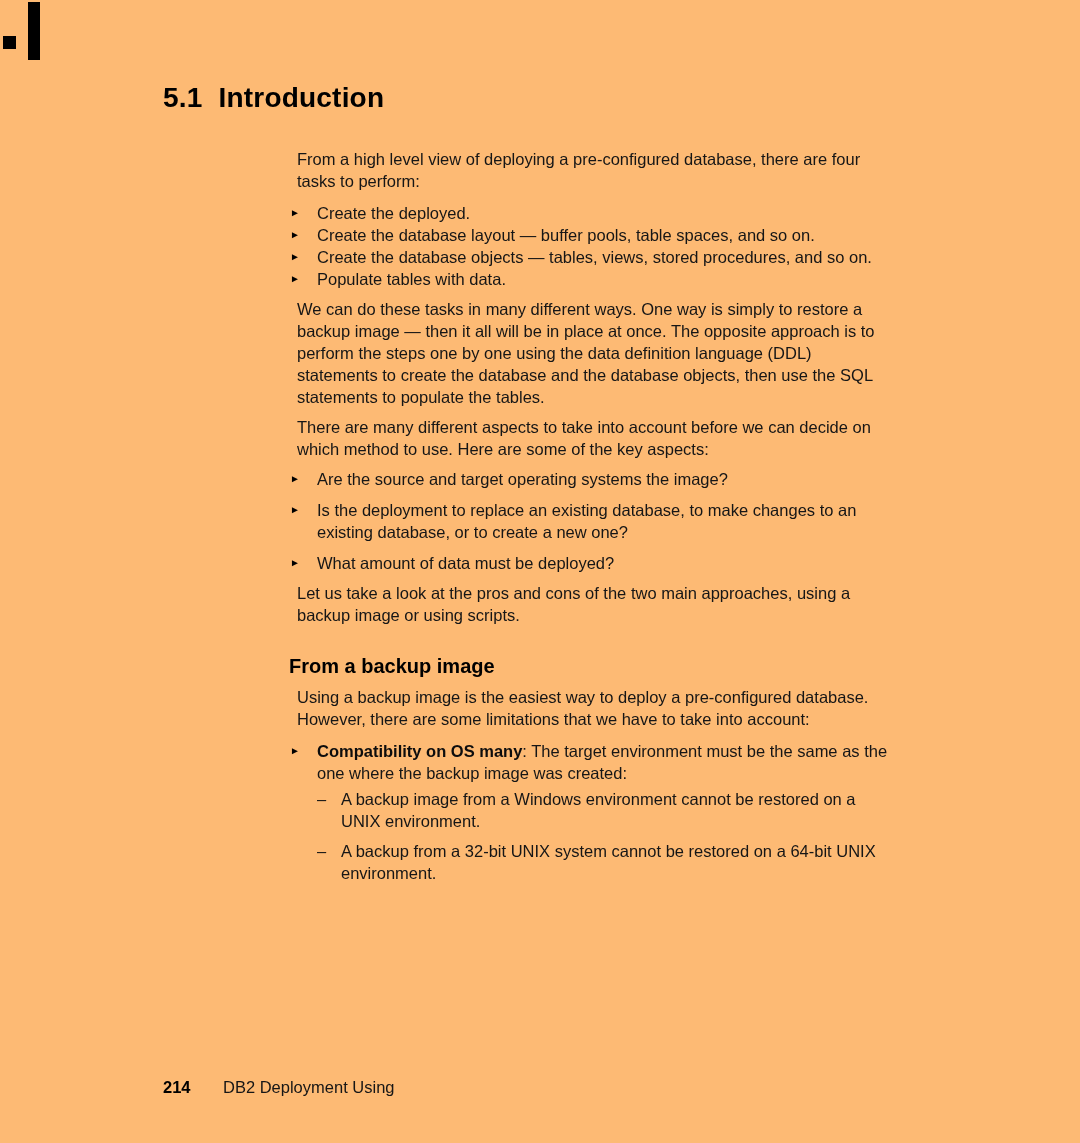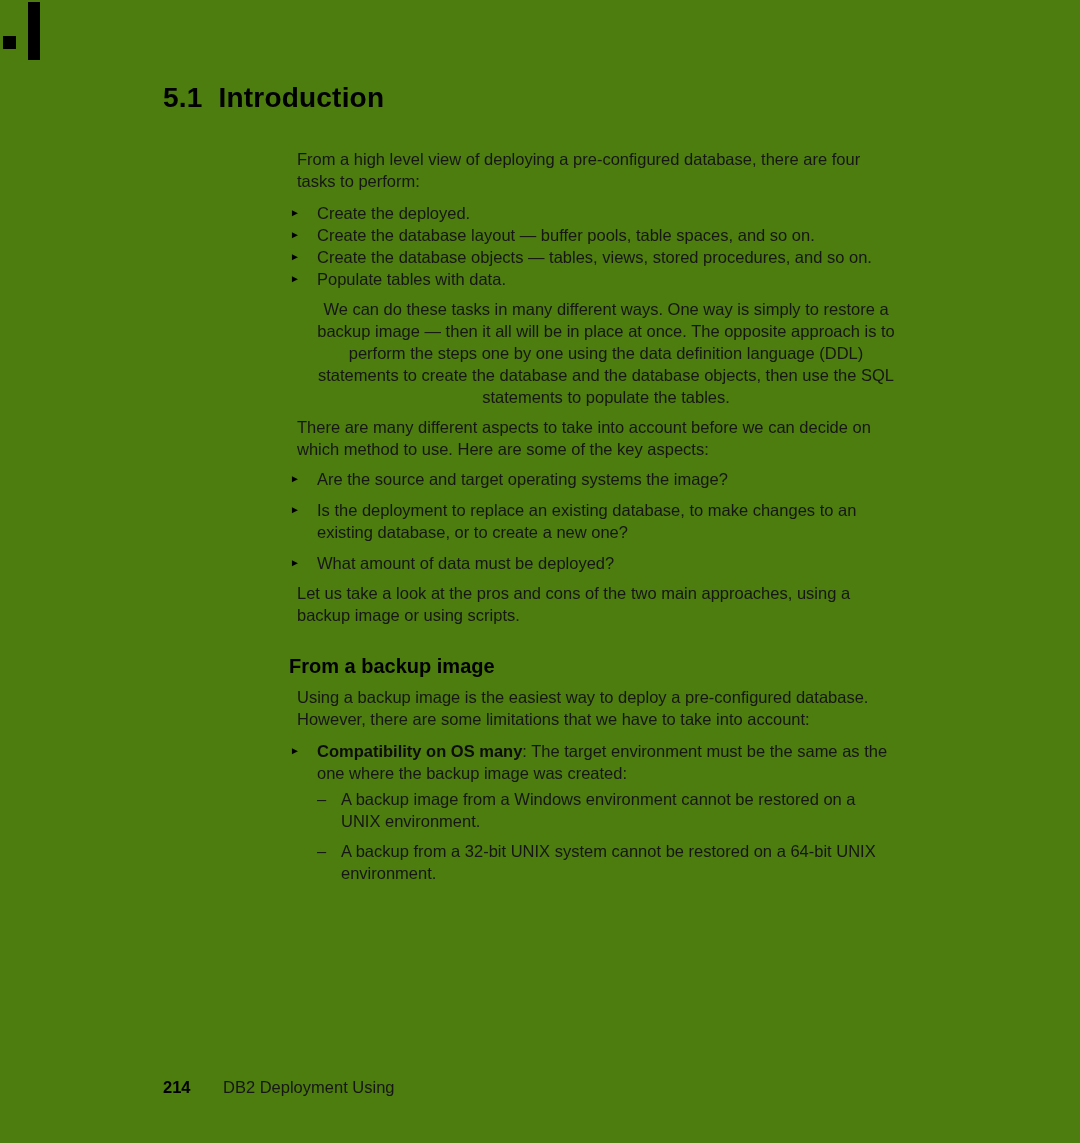--- a/index.html
+++ b/index.html
@@ -4,21 +4,21 @@
 <style>
   html, body { margin: 0; padding: 0; }
   body {
     width: 1080px; height: 1143px;
     background: #ffffff;
     font-family: "Liberation Sans", "DejaVu Sans", sans-serif;
     color: #161616;
     position: relative;
     overflow: hidden;
   }
-  .page { position: absolute; inset: 0; background: #4d7c0f; }
+  .page { position: absolute; inset: 0; background: #fdba74; }
 
   
   .mark-bar { position: absolute; left: 28px; top: 2px; width: 12px; height: 58px; background: #000; }
   .mark-sq  { position: absolute; left: 3px;  top: 36px; width: 13px; height: 13px; background: #000; }
 
   
   h1.section {
     position: absolute; left: 163px; top: 82px; margin: 0;
     font-size: 28px; line-height: 32px; font-weight: bold; color: #000;
     letter-spacing: 0.2px; white-space: nowrap;
@@ -28,21 +28,21 @@
   
   .column {
     position: absolute; left: 289px; top: 140px; width: 634px;
     font-size: 16.5px; line-height: 22px;
   }
   .column p { margin: 8px; white-space: pre-line; }
 
   .mt1  { margin-top: 1px; }
   .mt6  { margin-top: 6px; }
   .mt10 { margin-top: 10px; }
-  .mt13 { margin-top: 13px; text-align: center; }
+  .mt13 { margin-top: 13px; }
   .mt14 { margin-top: 14px; }
   .mt15 { margin-top: 15px; }
   .mt16 { margin-top: 16px; }
 
   ul { list-style: none; margin: 0; padding: 0; }
   ul li { position: relative; padding-left: 28px; }
   ul li .txt { white-space: pre-line; }
   ul.loose li + li { margin-top: 9px; }
   .bullet {
     position: absolute; left: 1px; top: 0;

